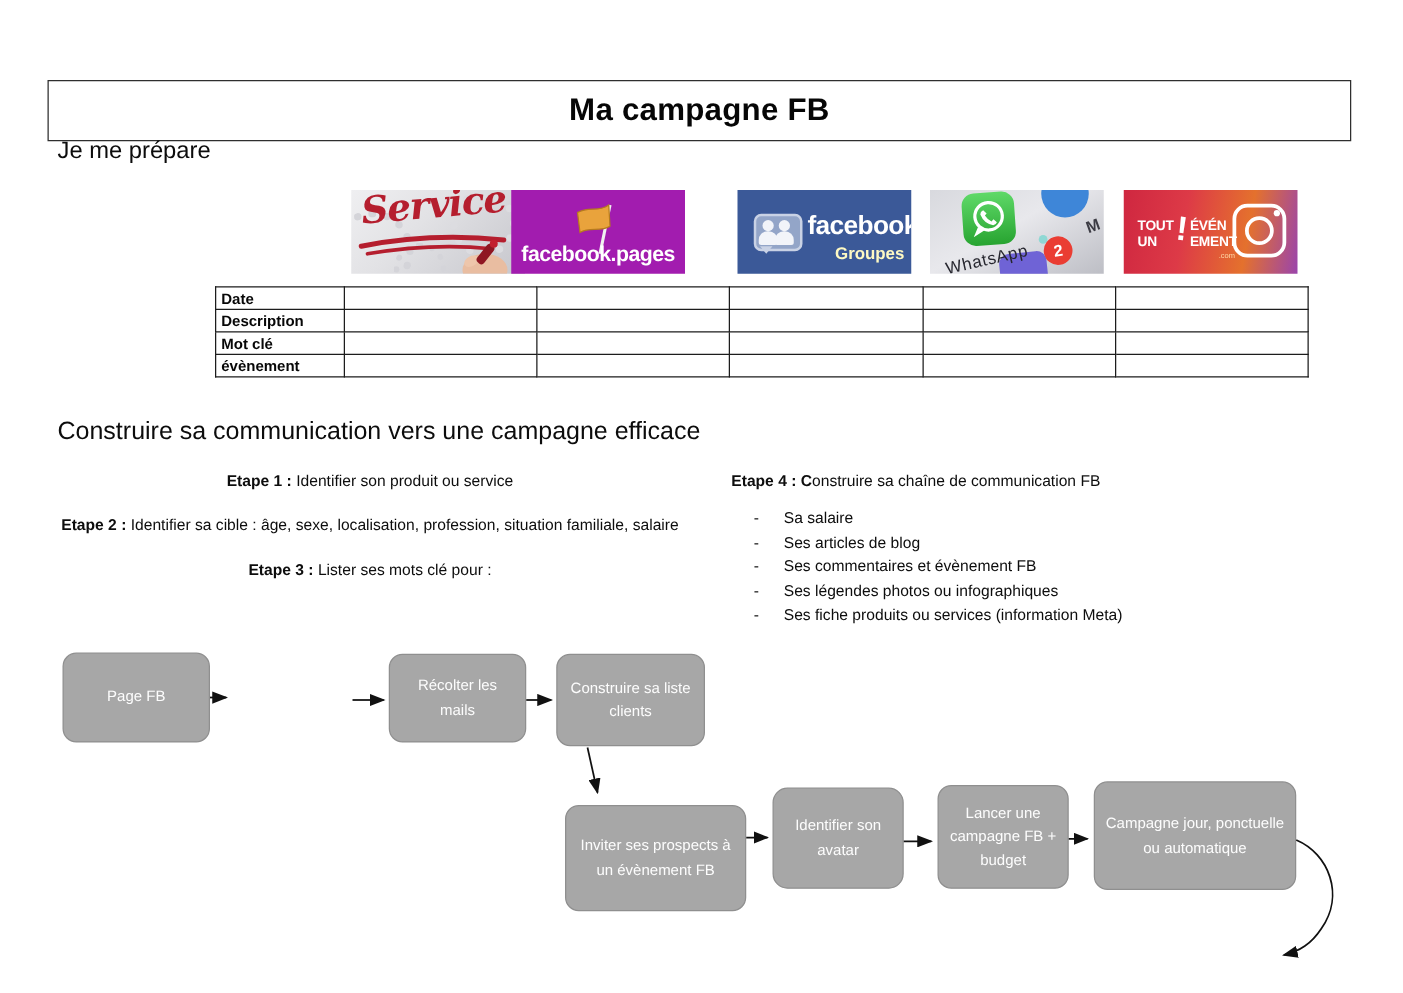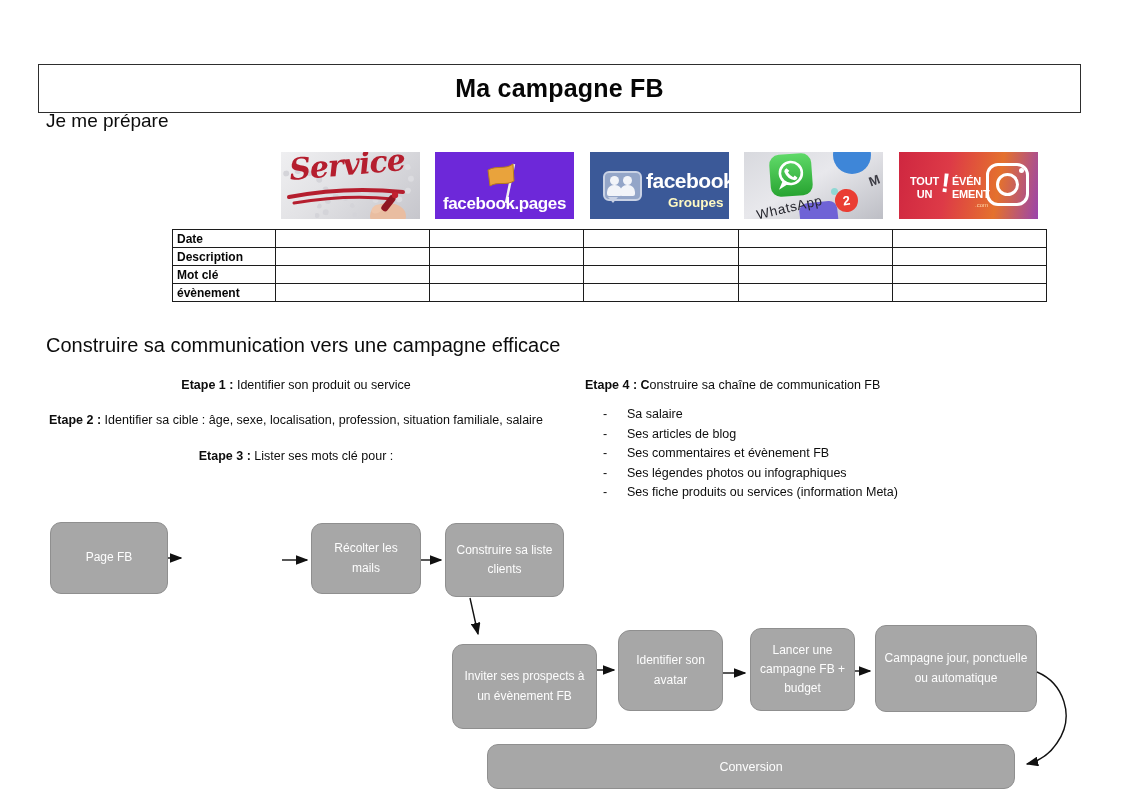--- a/index.html
+++ b/index.html
@@ -22,21 +22,21 @@
   .gear { position:absolute; border-radius:50%; border:6px dotted #d4d4d9; }
   .gear.g1 { left:-16px; top:16px; width:54px; height:54px; }
   .gear.g2 { left:34px; top:42px; width:32px; height:32px; border-width:5px; }
   .gear.g3 { right:6px; top:0px; width:42px; height:42px; border-color:#dcdce0; }
   .service-word { position:absolute; left:8px; top:-6px; width:100%;
                   font-family:"DejaVu Serif", serif; font-style:italic; font-weight:700;
                   font-size:30px; color:#b51e2e; transform:rotate(-5deg); letter-spacing:-1px; }
   .service-art { position:absolute; left:0; top:0; }
 
   
-  #img-fbpages { left:435px; background:#6d28d9; }
+  #img-fbpages { left:409px; background:#a21caf; }
   .fbp-text { position:absolute; bottom:5px; width:100%; text-align:center; color:#fff;
               font-size:17px; font-weight:700; letter-spacing:-0.4px; }
   .fbp-flag { position:absolute; left:0; top:0; }
 
   
   #img-fbgroupes { left:590px; background:#3b5998; }
   .fbg-bubble { position:absolute; left:13px; top:19px; width:35px; height:26px;
                 background:#93a5c8; border:2px solid #c9d2e5; border-radius:6px; }
   .fbg-bubble:after { content:""; position:absolute; left:3px; bottom:-9px;
                 border:5px solid transparent; border-top:6px solid #c9d2e5; }
@@ -65,21 +65,21 @@
   .wa-badge { position:absolute; left:91px; top:37px; width:23px; height:23px; border-radius:50%;
               background:#ea3d33; color:#fff; font-size:13px; font-weight:700;
               display:flex; align-items:center; justify-content:center; transform:rotate(-8deg); }
 
   
   #img-tue { left:899px;
              background:linear-gradient(100deg,#cf2740 0%,#dd3a47 35%,#e4712d 70%,#9a44ac 100%); }
   .tue-logo { position:absolute; left:11px; top:23px; display:flex; align-items:flex-start;
               color:#fff; font-weight:800; }
   .tue-col { font-size:11px; line-height:1.15; letter-spacing:-0.2px; }
-  .tue-col.right-align { text-align:center; }
+  .tue-col.right-align { text-align:left; }
   .tue-excl { font-size:27px; line-height:0.85; margin:0 2px; transform:translateY(-3px) rotate(7deg); }
   .tue-com { position:absolute; left:76px; top:50px; font-size:6px; color:#ffd9a8; font-weight:400; }
   .tue-insta { position:absolute; right:9px; top:11px; width:43px; height:43px;
                border:3.2px solid #fff; border-radius:12px; box-sizing:border-box; }
   .tue-insta:before { content:""; position:absolute; left:50%; top:50%; width:17px; height:17px;
                margin:-11.7px 0 0 -11.7px; border:3.2px solid #fff; border-radius:50%; }
   .tue-insta:after { content:""; position:absolute; right:2px; top:2px; width:5px; height:5px;
                background:#fff; border-radius:50%; }
 
   
@@ -276,23 +276,20 @@
   <div class="fbox" style="left:618px; top:630px; width:105px; height:81px;border-radius:12px;">
       <span>Identifier son avatar</span>
     </div>
   <div class="fbox" style="left:750px; top:628px; width:105px; height:83px;">
       <span>Lancer une campagne FB + budget</span>
     </div>
   <div class="fbox" style="left:875px; top:625px; width:162px; height:87px;">
       <span>Campagne jour, ponctuelle ou automatique</span>
     </div>
 
-  <div class="fbox" style="left:487px; top:744px; width:528px; height:45px; font-size:12.5px;">
-      <span>Conversion</span>
-    </div>
 
   <svg class="arrows" width="1122" height="794">
     <defs>
       <marker id="ah" markerWidth="9" markerHeight="7" refX="8" refY="3.5" orient="auto">
         <path d="M0 0 L9 3.5 L0 7 Z" fill="#111"></path>
       </marker>
     </defs>
     <line x1="168" y1="558" x2="181" y2="558" stroke="#111" stroke-width="1.4" marker-end="url(#ah)"></line>
     <line x1="282" y1="560" x2="307" y2="560" stroke="#111" stroke-width="1.4" marker-end="url(#ah)"></line>
     <line x1="421" y1="560" x2="441" y2="560" stroke="#111" stroke-width="1.4" marker-end="url(#ah)"></line>

